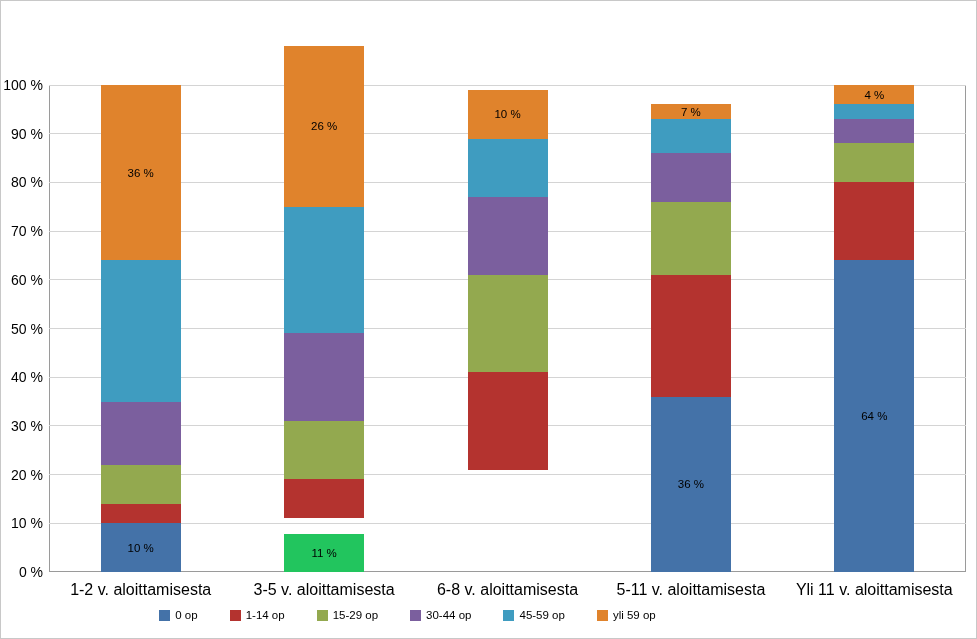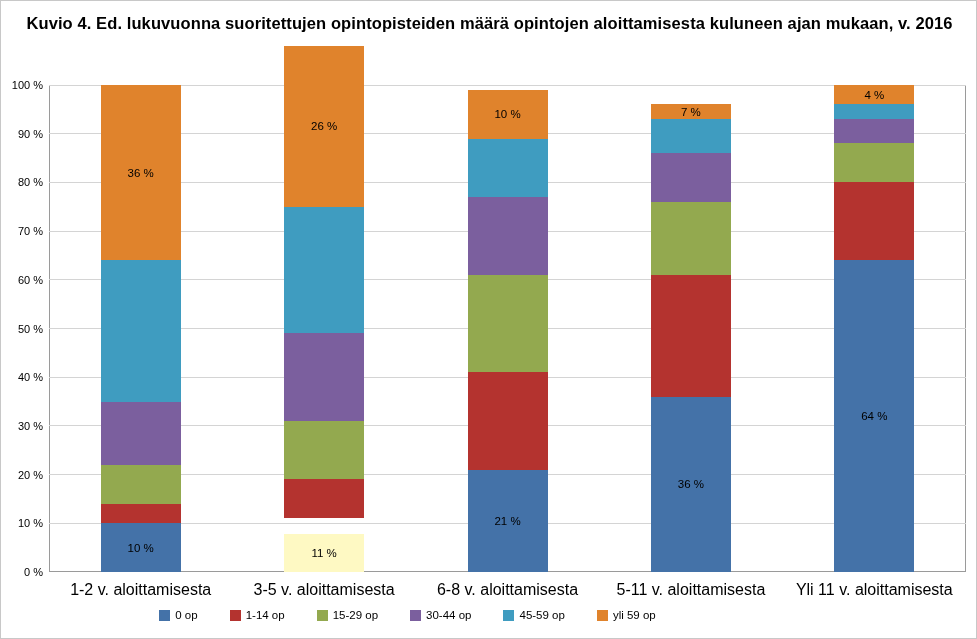--- a/index.html
+++ b/index.html
@@ -48,21 +48,21 @@
     left: 0;
     width: 917px;
     height: 1px;
     background: #d4d4d4;
   }
   .ytick-label {
     position: absolute;
     right: 100%;
     margin-right: 6px;
     transform: translateY(-50%);
-    font-size: 11px;
+    font-size: 14px;
     color: #000000;
     white-space: nowrap;
   }
   .ytick-wrap { position: absolute; left: 0; width: 0; height: 0; }
   
   .bar {
     position: absolute;
     bottom: 0;
     width: 80px;
   }
@@ -111,21 +111,20 @@
   .legend-swatch {
     width: 11px; height: 11px;
     display: inline-block;
   }
 </style>
 </head>
 <body>
 
 <div id="chart-root">
 
-  <div id="title">Kuvio 4. Ed. lukuvuonna suoritettujen opintopisteiden määrä opintojen aloittamisesta kuluneen ajan mukaan, v. 2016</div>
 
   <div id="plot">
     <div id="plot-frame"></div>
     <div id="gridlines">
         <div class="gridline" style="top: 437.8px;"></div>
         <div class="gridline" style="top: 389.1px;"></div>
         <div class="gridline" style="top: 340.4px;"></div>
         <div class="gridline" style="top: 291.7px;"></div>
         <div class="gridline" style="top: 243px;"></div>
         <div class="gridline" style="top: 194.3px;"></div>
@@ -177,36 +176,33 @@
           <div class="seg" style="bottom: 48.7px; height: 19.48px; background: rgb(180, 51, 47);"></div>
           <div class="seg" style="bottom: 68.18px; height: 38.96px; background: rgb(147, 169, 79);"></div>
           <div class="seg" style="bottom: 107.14px; height: 63.31px; background: rgb(123, 95, 158);"></div>
           <div class="seg" style="bottom: 170.45px; height: 141.23px; background: rgb(63, 156, 192);"></div>
           <div class="seg" style="bottom: 311.68px; height: 175.32px; background: rgb(224, 131, 44);">
             <span class="seg-label">36 %</span>
           </div>
           <span class="xtick-label">1-2 v. aloittamisesta</span>
         </div>
         <div class="bar" style="left: 235.1px; height: 487px;">
-          <div class="seg" style="bottom: 0px; height: 38px; background: #fef9c3;">
+          <div class="seg" style="bottom: 0px; height: 38px; background: #22c55e;">
             <span class="seg-label">11 %</span>
           </div>
           <div class="seg" style="bottom: 53.57px; height: 38.96px; background: rgb(180, 51, 47);"></div>
           <div class="seg" style="bottom: 92.53px; height: 58.44px; background: rgb(147, 169, 79);"></div>
           <div class="seg" style="bottom: 150.97px; height: 87.66px; background: rgb(123, 95, 158);"></div>
           <div class="seg" style="bottom: 238.63px; height: 126.62px; background: rgb(63, 156, 192);"></div>
           <div class="seg" style="bottom: 365.25px; height: 161px; background: rgb(224, 131, 44);">
             <span class="seg-label">26 %</span>
           </div>
           <span class="xtick-label">3-5 v. aloittamisesta</span>
         </div>
         <div class="bar" style="left: 418.5px; height: 487px;">
-          <div class="seg" style="bottom: 0px; height: 102.27px; background: rgb(68, 114, 168);">
-            <span class="seg-label">21 %</span>
-          </div>
           <div class="seg" style="bottom: 102.27px; height: 97.4px; background: rgb(180, 51, 47);"></div>
           <div class="seg" style="bottom: 199.67px; height: 97.4px; background: rgb(147, 169, 79);"></div>
           <div class="seg" style="bottom: 297.07px; height: 77.92px; background: rgb(123, 95, 158);"></div>
           <div class="seg" style="bottom: 374.99px; height: 58.44px; background: rgb(63, 156, 192);"></div>
           <div class="seg" style="bottom: 433.43px; height: 48.7px; background: rgb(224, 131, 44);">
             <span class="seg-label">10 %</span>
           </div>
           <span class="xtick-label">6-8 v. aloittamisesta</span>
         </div>
         <div class="bar" style="left: 601.9px; height: 487px;">

